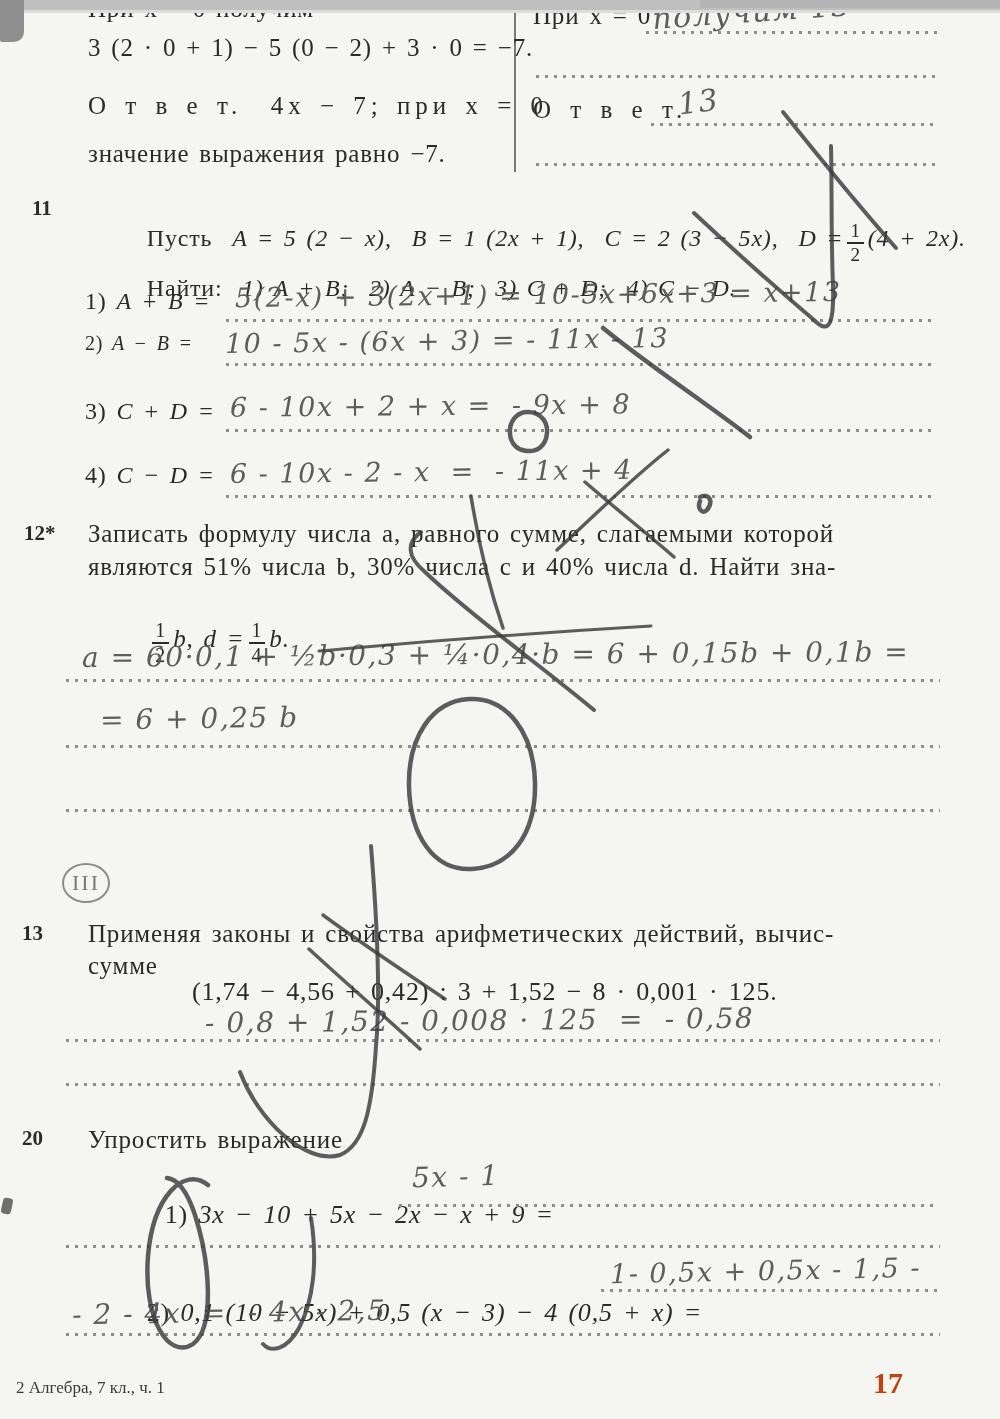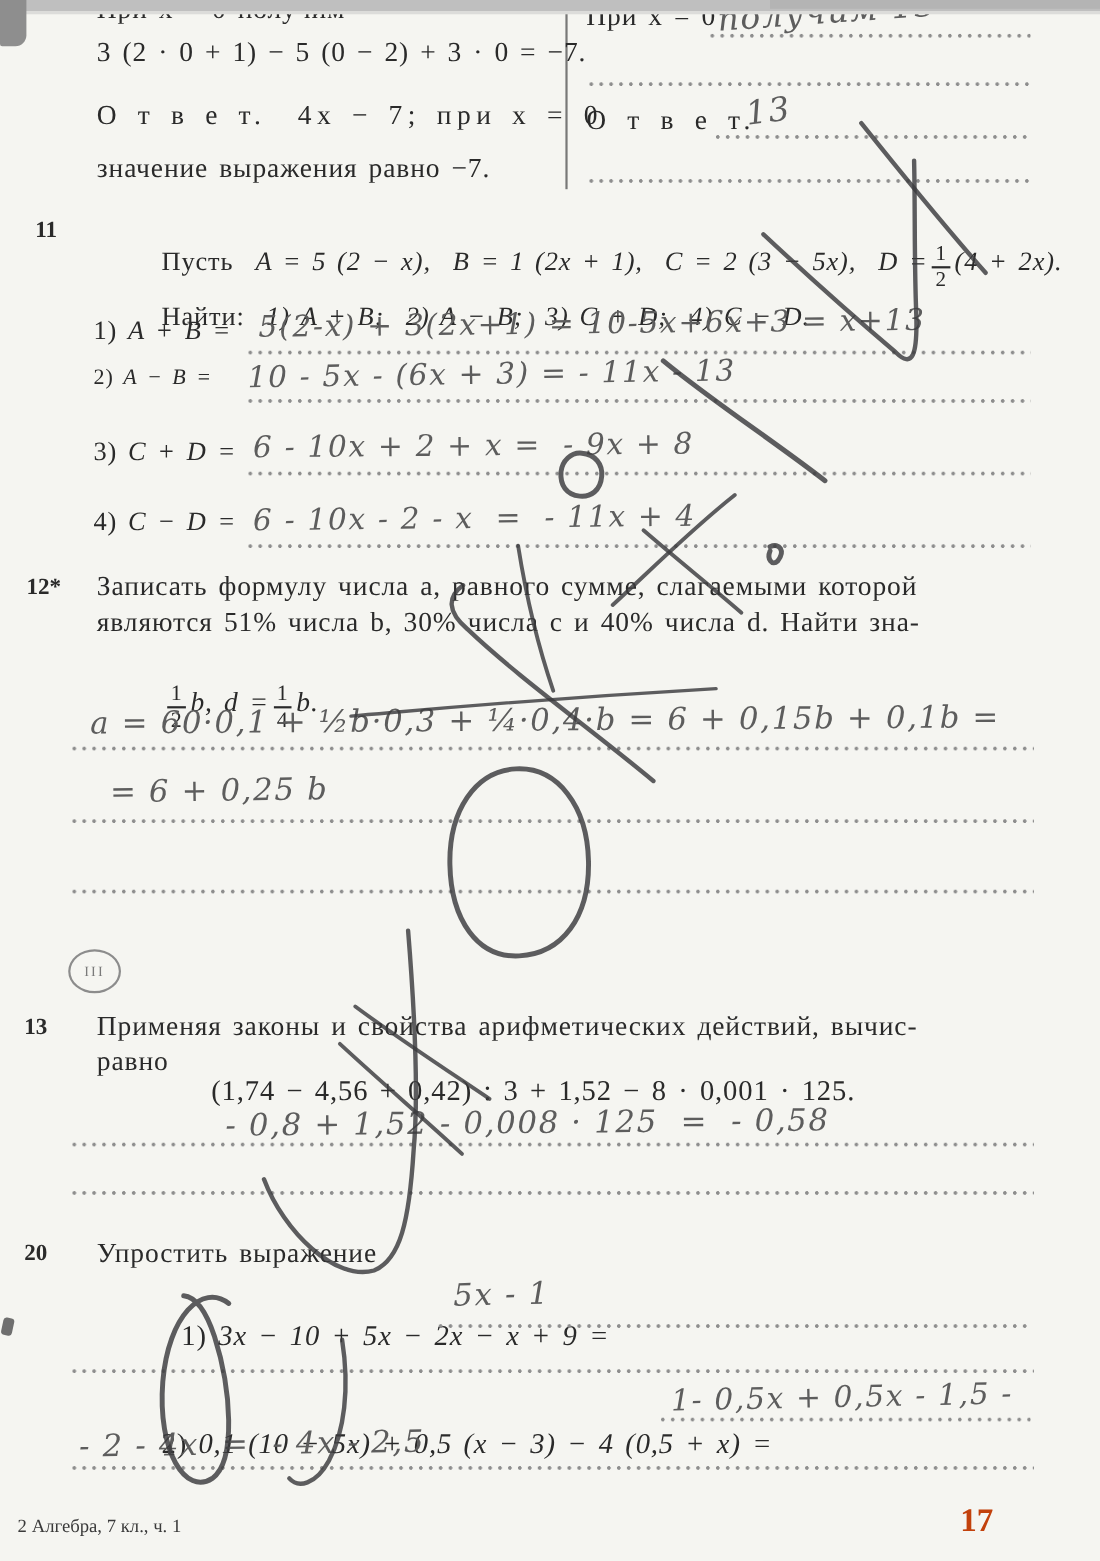--- a/index.html
+++ b/index.html
@@ -14,21 +14,21 @@
       color:#5d5d5d;font-size:27px;letter-spacing:1.5px;}
   .dot{position:absolute;height:5px;
        background-image:radial-gradient(circle at 2.5px 2.5px,#8d8d8d 1.5px,rgba(0,0,0,0) 1.8px);
        background-size:9px 5px;background-repeat:repeat-x;}
   .frac{display:inline-block;text-align:center;vertical-align:-15px;line-height:1.05;font-size:0.8em;margin:0 4px;}
   .frac .fn{display:block;border-bottom:2px solid #2a2a2a;padding:0 3px 1px;}
   .frac .fd{display:block;padding-top:1px;}
   .gap{display:inline-block;width:20px;}
   .marker{position:absolute;left:62px;top:863px;width:44px;height:36px;border:2px solid #8c8c8c;
           border-radius:50%;display:flex;align-items:center;justify-content:center;
-          color:#7a7a7a;font-size:13px;letter-spacing:2px;}
+          color:#7a7a7a;font-size:22px;letter-spacing:2px;}
   .vrule{position:absolute;left:514px;top:0;width:2px;height:172px;background:#4d4d4d;opacity:.75;}
   .ink{position:absolute;left:0;top:0;z-index:5;pointer-events:none;}
   .artifact{position:absolute;z-index:7;}
   .footer-left{position:absolute;left:16px;top:1378px;font-size:17px;color:#3a3a3a;white-space:pre;}
   .folio{position:absolute;left:873px;top:1366px;font-size:30px;font-weight:bold;color:#c2410c;}
 </style>
 </head>
 <body>
 
 <div class="page">
@@ -97,21 +97,21 @@
     <div class="dot" style="left:65px;top:744px;width:875px;"></div>
     <div class="hw" style="left:100px;top:702px;font-size:28px;transform:rotate(-0.8deg);">= 6 + 0,25 b</div>
     <div class="dot" style="left:65px;top:808px;width:875px;"></div>
   </div>
 
   <div class="marker">III</div>
 
   <div>
     <div class="pnum" style="left:22px;top:921px;">13</div>
     <div class="line" style="left:88px;top:920px;">Применяя законы и свойства арифметических действий, вычис-</div>
-    <div class="line" style="left:88px;top:952px;">равно</div>
+    <div class="line" style="left:88px;top:952px;">сумме</div>
     <div class="line" style="left:192px;top:977px;font-size:26px;">(1,74 − 4,56 + 0,42) : 3 + 1,52 − 8 · 0,001 · 125.</div>
     <div class="dot" style="left:65px;top:1038px;width:875px;"></div>
     <div class="hw" style="left:205px;top:1004px;font-size:28px;transform:rotate(-0.5deg);">- 0,8 + 1,52 - 0,008 · 125  =  - 0,58</div>
     <div class="dot" style="left:65px;top:1082px;width:875px;"></div>
   </div>
 
   <div>
     <div class="pnum" style="left:22px;top:1126px;">20</div>
     <div class="line" style="left:88px;top:1126px;">Упростить выражение</div>
 

